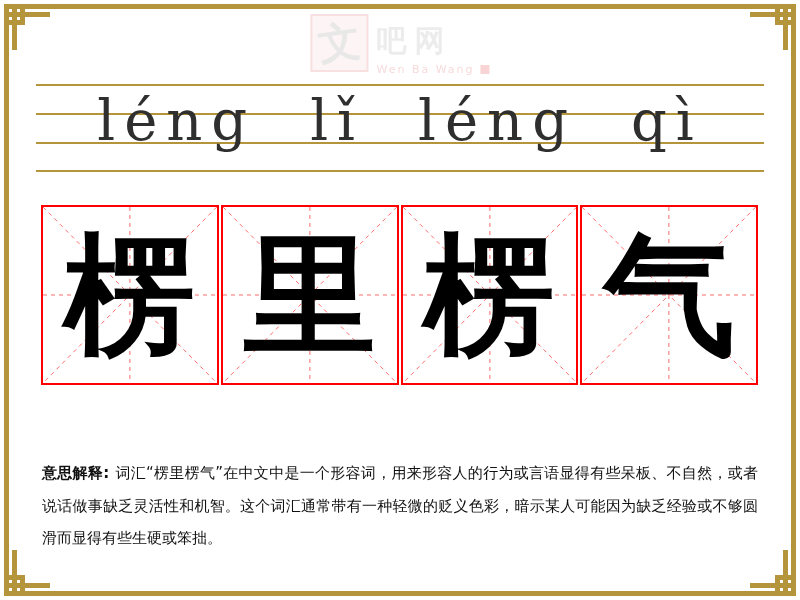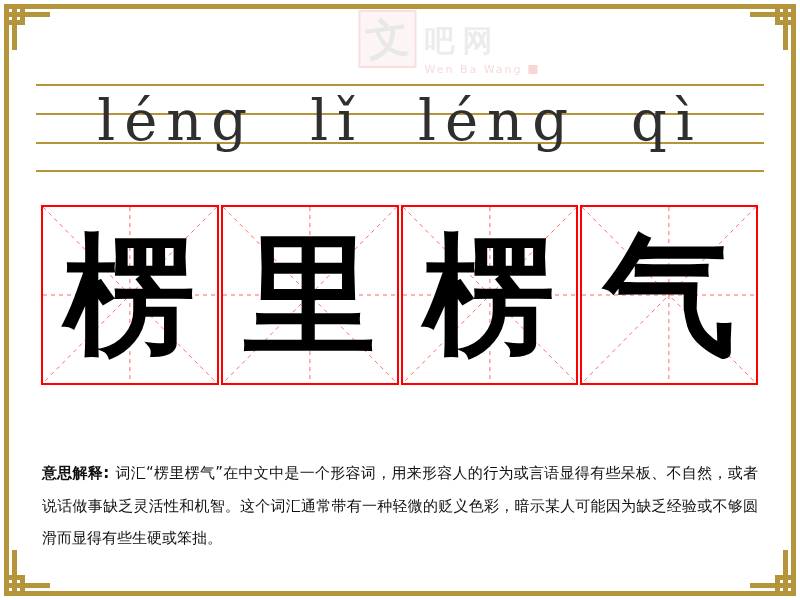--- a/index.html
+++ b/index.html
@@ -14,21 +14,21 @@
     border:5px solid #b5953c;pointer-events:none;
   }
   .corner{position:absolute;width:46px;height:46px;}
   .corner.tl{left:4px;top:4px;}
   .corner.tr{right:4px;top:4px;}
   .corner.bl{left:4px;bottom:4px;}
   .corner.br{right:4px;bottom:4px;}
   
   .logo{
     position:absolute;top:10px;left:50%;transform:translateX(-50%);
-    display:flex;align-items:flex-start;opacity:0.5;margin-left:48px;
+    display:flex;align-items:center;opacity:0.5;
   }
   .stamp{
     width:58px;height:58px;background:#fdecec;border:2px solid #f3c3c3;
     display:flex;align-items:center;justify-content:center;box-sizing:border-box;
   }
   .stamp-char{
     font-size:42px;color:#d2d2d2;font-weight:bold;transform:rotate(-8deg);
     line-height:1;
   }
   .logo-right{margin-left:8px;padding-top:14px;}

